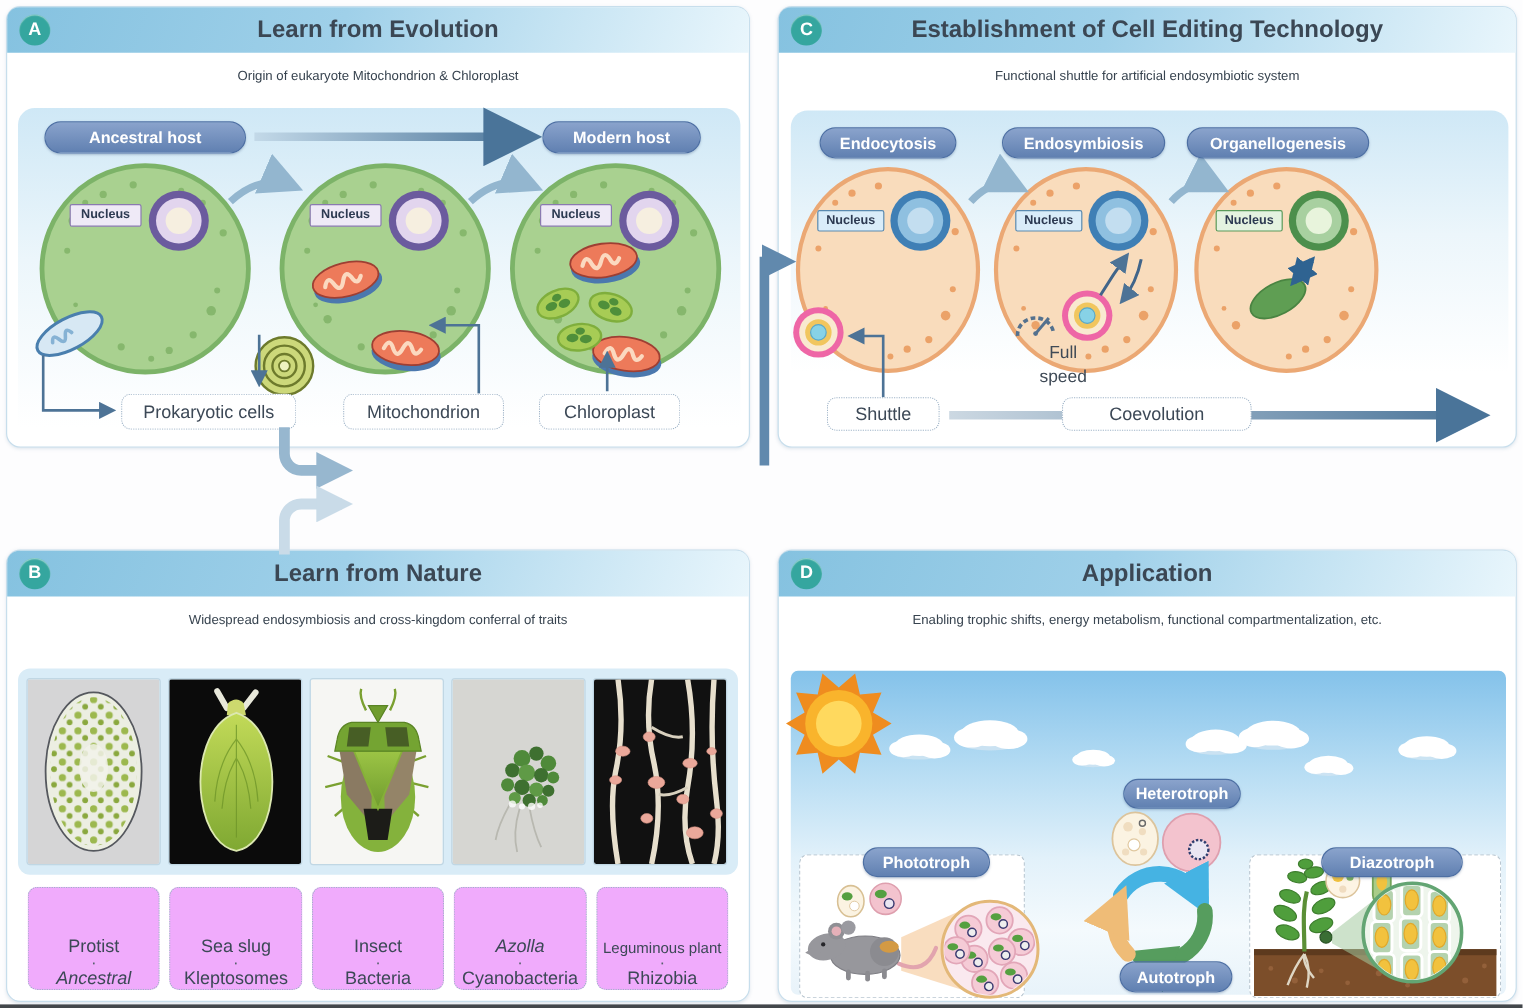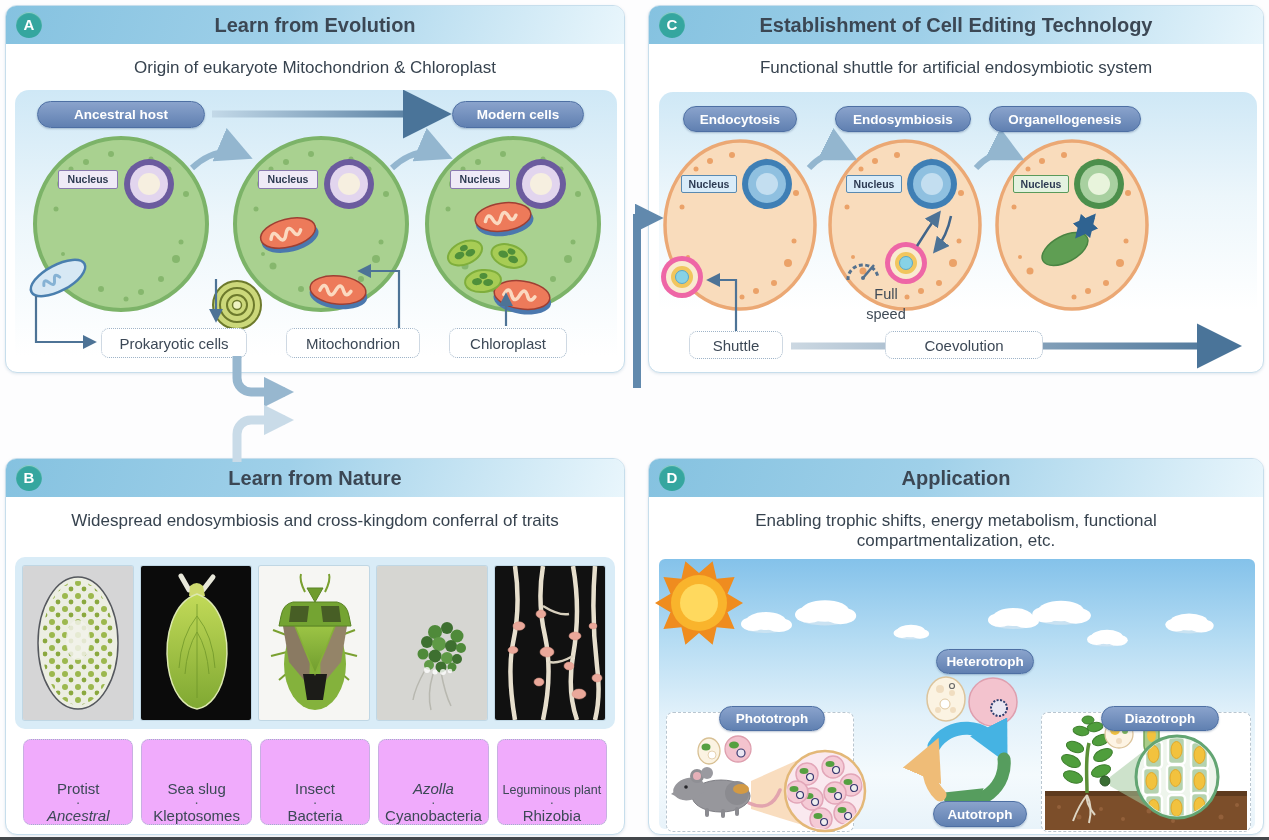--- a/index.html
+++ b/index.html
@@ -7,21 +7,21 @@
   #stage { position:relative; width:1269px; height:840px; background:#fdfdfe; overflow:hidden; }
 
   .panel { position:absolute; background:#ffffff; border:1.5px solid #c7deec; border-radius:12px; box-shadow:0 1px 3px rgba(90,130,160,.18); z-index:1; }
   .panel-header { position:absolute; left:0; top:0; right:0; height:38px; border-radius:10px 10px 0 0;
     background:linear-gradient(110deg,#85c2e0 0%,#9fd0e9 45%,#e9f6fc 100%); }
   .badge { position:absolute; left:10px; top:6px; width:26px; height:26px; border-radius:50%;
     background:#35a69f; color:#ffffff; font-weight:bold; font-size:15px; text-align:center; line-height:26px;
     box-shadow:inset 0 1px 1px rgba(255,255,255,.5); }
   .panel-title { position:absolute; left:0; right:0; top:0; height:38px; line-height:38px; text-align:center;
     font-size:20px; font-weight:bold; color:#3b4754; }
-  .subtitle { position:absolute; left:10px; right:10px; top:52px; text-align:center; font-size:17px; color:#37434f; }
+  .subtitle { position:absolute; left:10px; right:10px; top:52px; text-align:center; font-size:11px; color:#37434f; }
 
   .innerbox { position:absolute; border-radius:14px; background:linear-gradient(#cfe8f6 0%,#ecf6fb 45%,#ffffff 95%); }
   .pill { position:absolute; border-radius:14px; background:linear-gradient(#8aa3cc,#6080b1); border:1.5px solid #4d6fa3;
     color:#ffffff; font-weight:bold; font-size:13.5px; text-align:center; display:flex; align-items:center; justify-content:center;
     box-shadow:0 1px 2px rgba(60,90,130,.35); z-index:4; }
   .dashed-label { position:absolute; background:#ffffff; border:1.5px dotted #9fb4c8; border-radius:8px;
     color:#3c4856; font-size:15px; display:flex; align-items:center; justify-content:center; z-index:4; }
   .nucleus-tag { position:absolute; font-size:10.5px; font-weight:bold; color:#2d3a52; text-align:center;
     border-radius:2px; line-height:17px; z-index:4; }
   .tag-purple { background:#efeaf7; border:1px solid #8a7ab0; }
@@ -172,21 +172,21 @@
 
       <g stroke="#4d7396" stroke-width="2.2" fill="none">
         <path d="M30,290 V336 H88" marker-end="url(#a-mSm)"></path>
         <path d="M210,273 V314" marker-end="url(#a-mSm)"></path>
         <path d="M393,322 V265 H354" marker-end="url(#a-mSm)"></path>
         <path d="M500,320 V289" marker-end="url(#a-mSm)"></path>
       </g>
     </svg>
 
     <div class="pill" style="left:31px;top:95px;width:168px;height:27px;">Ancestral host</div>
-    <div class="pill" style="left:446px;top:95px;width:132px;height:27px;">Modern cells</div>
+    <div class="pill" style="left:446px;top:95px;width:132px;height:27px;">Modern host</div>
     <div class="nucleus-tag tag-purple" style="left:52px;top:164px;width:60px;height:19px;">Nucleus</div>
     <div class="nucleus-tag tag-purple" style="left:252px;top:164px;width:60px;height:19px;">Nucleus</div>
     <div class="nucleus-tag tag-purple" style="left:444px;top:164px;width:60px;height:19px;">Nucleus</div>
     <div class="dashed-label" style="left:95px;top:322px;width:146px;height:30px;">Prokaryotic cells</div>
     <div class="dashed-label" style="left:280px;top:322px;width:134px;height:30px;">Mitochondrion</div>
     <div class="dashed-label" style="left:443px;top:322px;width:118px;height:30px;">Chloroplast</div>
   </div>
 
   <div class="panel" style="left:648px;top:5px;width:616px;height:368px;">
     <div class="panel-header"></div>

